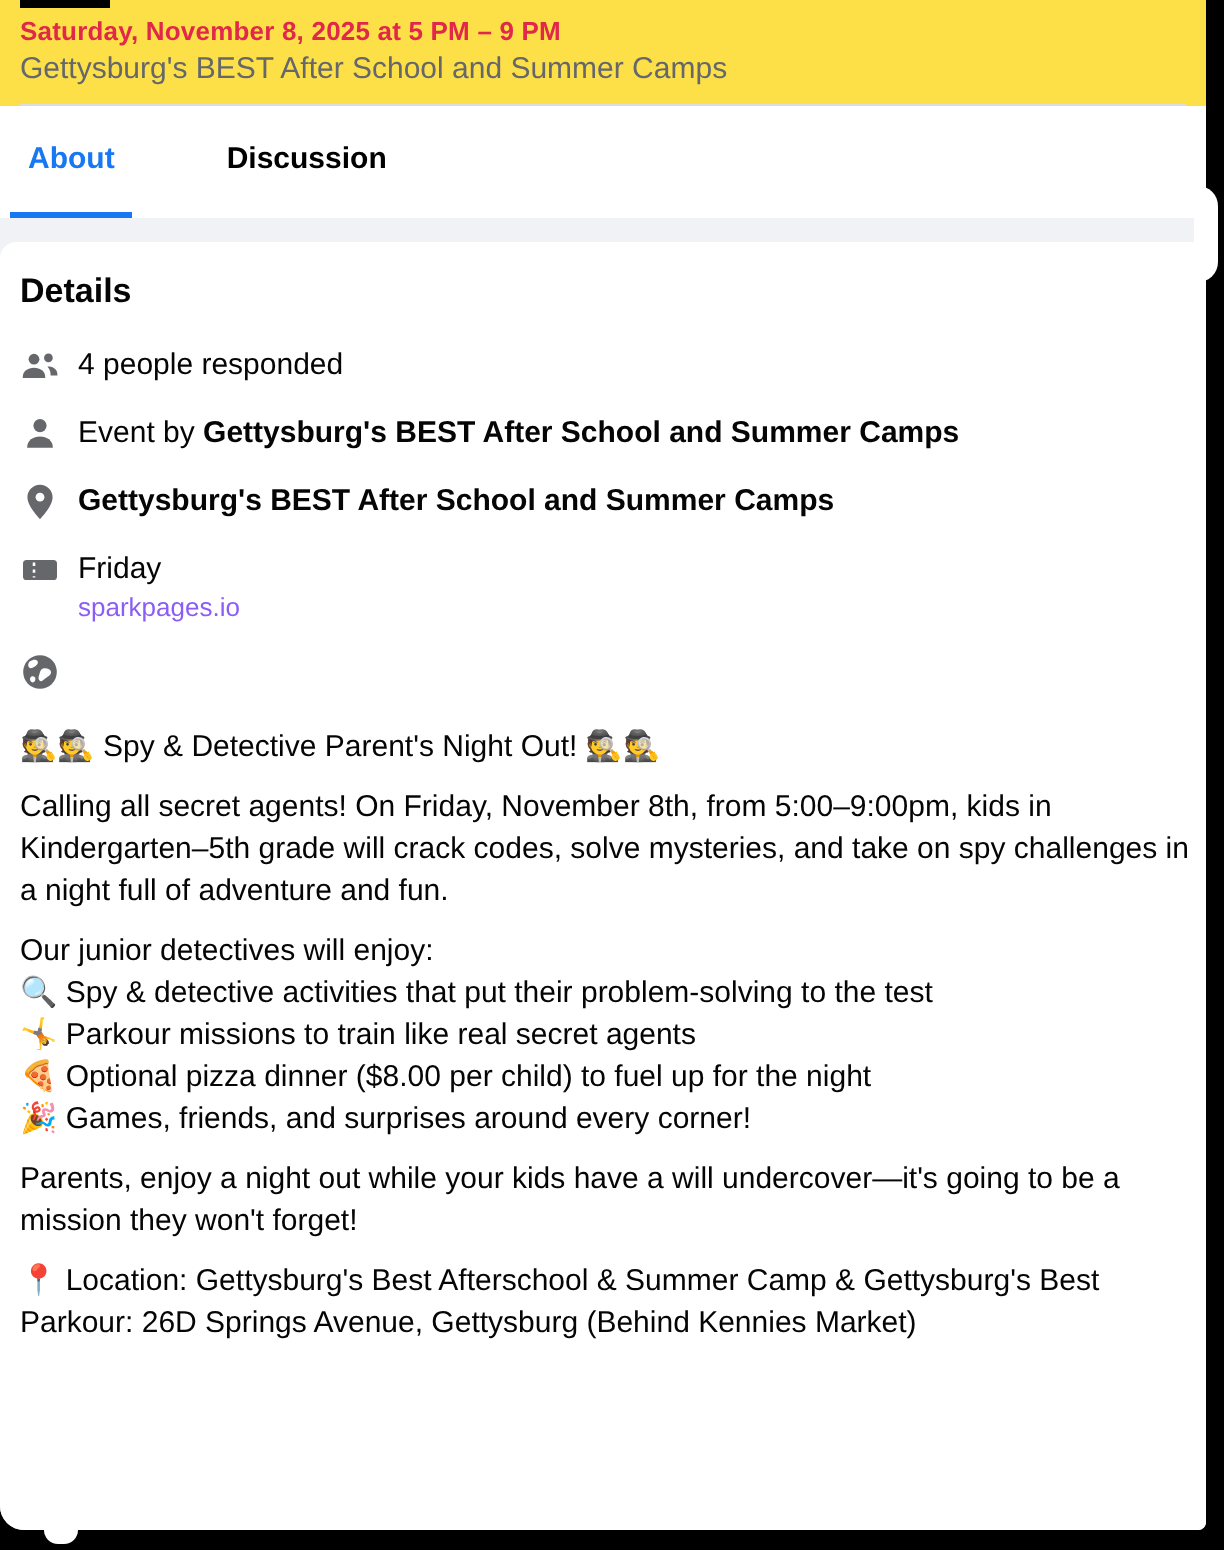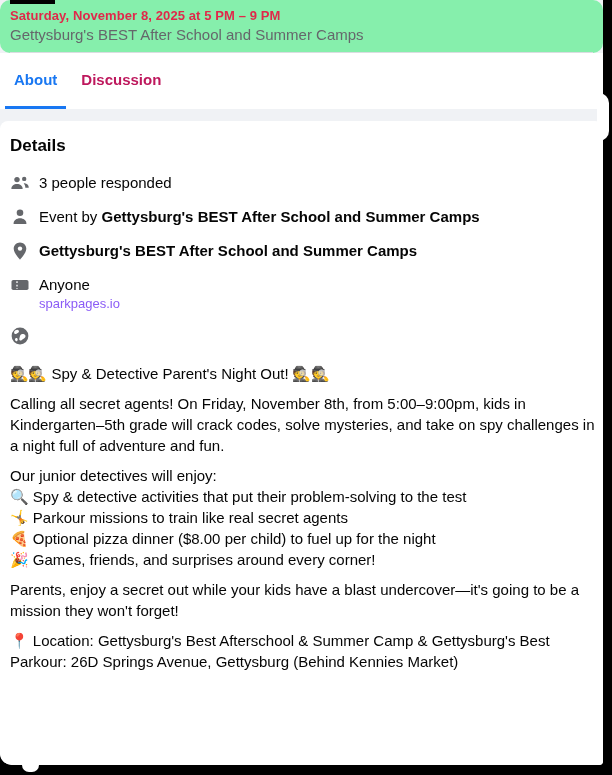--- a/index.html
+++ b/index.html
@@ -16,23 +16,22 @@
     width: 603px; height: 765px;
     background: #F0F2F5;
     border-bottom-left-radius: 12px;
     border-bottom-right-radius: 4px;
     overflow: hidden;
     display: flex;
     flex-direction: column;
   }
   
   .header {
-    background: #86efac;
+    background: #fde047;
     padding: 8px 10px 0 10px;
-    border-radius: 10px;
   }
   .event-datetime {
     color: #E0284A;
     font-size: 13px;
     font-weight: bold;
     letter-spacing: .1px;
     margin-bottom: 3px;
   }
   .event-title {
     font-size: 25px;
@@ -45,29 +44,30 @@
     font-size: 15px;
     padding-bottom: 9px;
     border-bottom: 1px solid #DADDE1;
   }
   
   .tabbar {
     background: #fff;
     display: flex;
     height: 56px;
     padding: 0 2px;
+    gap: 32px;
   }
   .tab {
     display: flex;
     align-items: center;
     padding: 0 9px;
     margin: 0 3px;
     font-size: 15px;
     font-weight: bold;
-    color: #be185d;
+    color: #000000;
     border-bottom: 3px solid transparent;
     cursor: pointer;
   }
   .tab.active {
     color: #1877F2;
     border-bottom-color: #1877F2;
   }
   .gap-band { height: 12px; background: #F0F2F5; }
   
   .card {
@@ -151,21 +151,21 @@
   <div class="card">
     <h2 class="details-heading">Details</h2>
 
     <div class="detail-row">
       <svg class="ricon" viewBox="0 0 20 20" fill="#65676B" xmlns="http://www.w3.org/2000/svg">
         <circle cx="7" cy="6.6" r="2.7"></circle>
         <path d="M1.4 15.4c0-2.7 2.5-4.5 5.6-4.5s5.6 1.8 5.6 4.5v.6H1.4z"></path>
         <circle cx="14.2" cy="5.9" r="2.2"></circle>
         <path d="M14.6 10.2c2.4.2 4.1 1.8 4.1 3.9v.7h-3.4v-.6c0-1.5-.6-2.8-1.6-3.8.3-.1.6-.2.9-.2z"></path>
       </svg>
-      <span>3 people responded</span>
+      <span>4 people responded</span>
     </div>
 
     <div class="detail-row">
       <svg class="ricon" viewBox="0 0 20 20" fill="#65676B" xmlns="http://www.w3.org/2000/svg">
         <circle cx="10" cy="5.8" r="3.3"></circle>
         <path d="M3.6 16.4c0-3.1 2.9-5.2 6.4-5.2s6.4 2.1 6.4 5.2v.5H3.6z"></path>
       </svg>
       <span>
         <span>Event by </span><b>Gettysburg's BEST After School and Summer Camps</b>
       </span>
@@ -178,21 +178,21 @@
       </svg>
       <b>Gettysburg's BEST After School and Summer Camps</b>
     </div>
 
     <div class="detail-row">
       <svg class="ricon" viewBox="0 0 20 20" fill="#65676B" xmlns="http://www.w3.org/2000/svg">
         <rect x="1.5" y="5" width="17" height="10" rx="1.8"></rect>
         <line x1="7" y1="6.3" x2="7" y2="13.7" stroke="#fff" stroke-width="1.3" stroke-dasharray="1.7 1.7"></line>
       </svg>
       <span>
-        <span>Anyone</span>
+        <span>Friday</span>
         <div class="detail-sub">sparkpages.io</div>
       </span>
     </div>
 
     <div class="detail-row">
       <svg class="ricon" viewBox="0 0 20 20" fill="#65676B" xmlns="http://www.w3.org/2000/svg">
         <circle cx="10" cy="10" r="8.4"></circle>
         <path fill="#fff" d="M5 4.6c1.3-.9 3-1.1 3.7-.2.6.8.1 2-.9 2.6-1 .6-2.4 1.6-3.2.8-.7-.7-.7-2.3.4-3.2z"></path>
         <path fill="#fff" d="M11.5 8.2c1.7-.4 3.8.2 4 1.7.2 1.4-1.2 2.3-2.4 3-1 .6-1.9 2.1-3 1.6-1.1-.5-.9-2-.5-3.1.4-1.2.6-2.8 1.9-3.2z"></path>
         <path fill="#fff" d="M6.2 12.1c.8-.1 1.5.5 1.5 1.3s-.5 1.9-1.4 1.8c-.8-.1-1.3-.9-1.3-1.7 0-.7.5-1.3 1.2-1.4z"></path>
@@ -200,21 +200,21 @@
     </div>
 
     <div class="description">
       <p>🕵️🕵️ Spy &amp; Detective Parent's Night Out! 🕵️🕵️</p>
       <p>Calling all secret agents! On Friday, November 8th, from 5:00–9:00pm, kids in Kindergarten–5th grade will crack codes, solve mysteries, and take on spy challenges in a night full of adventure and fun.</p>
       <p>Our junior detectives will enjoy:
 🔍 Spy &amp; detective activities that put their problem-solving to the test
 🤸 Parkour missions to train like real secret agents
 🍕 Optional pizza dinner ($8.00 per child) to fuel up for the night
 🎉 Games, friends, and surprises around every corner!</p>
-      <p>Parents, enjoy a secret out while your kids have a blast undercover—it's going to be a mission they won't forget!</p>
+      <p>Parents, enjoy a night out while your kids have a will undercover—it's going to be a mission they won't forget!</p>
       <p>📍 Location: Gettysburg's Best Afterschool &amp; Summer Camp &amp; Gettysburg's Best Parkour: 26D Springs Avenue, Gettysburg (Behind Kennies Market)</p>
 
     </div>
   </div>
 </div>
 
 <div class="notch-top-left"></div>
 <div class="scrollbar-thumb"></div>
 <div class="bottom-left-bump"></div>
 

